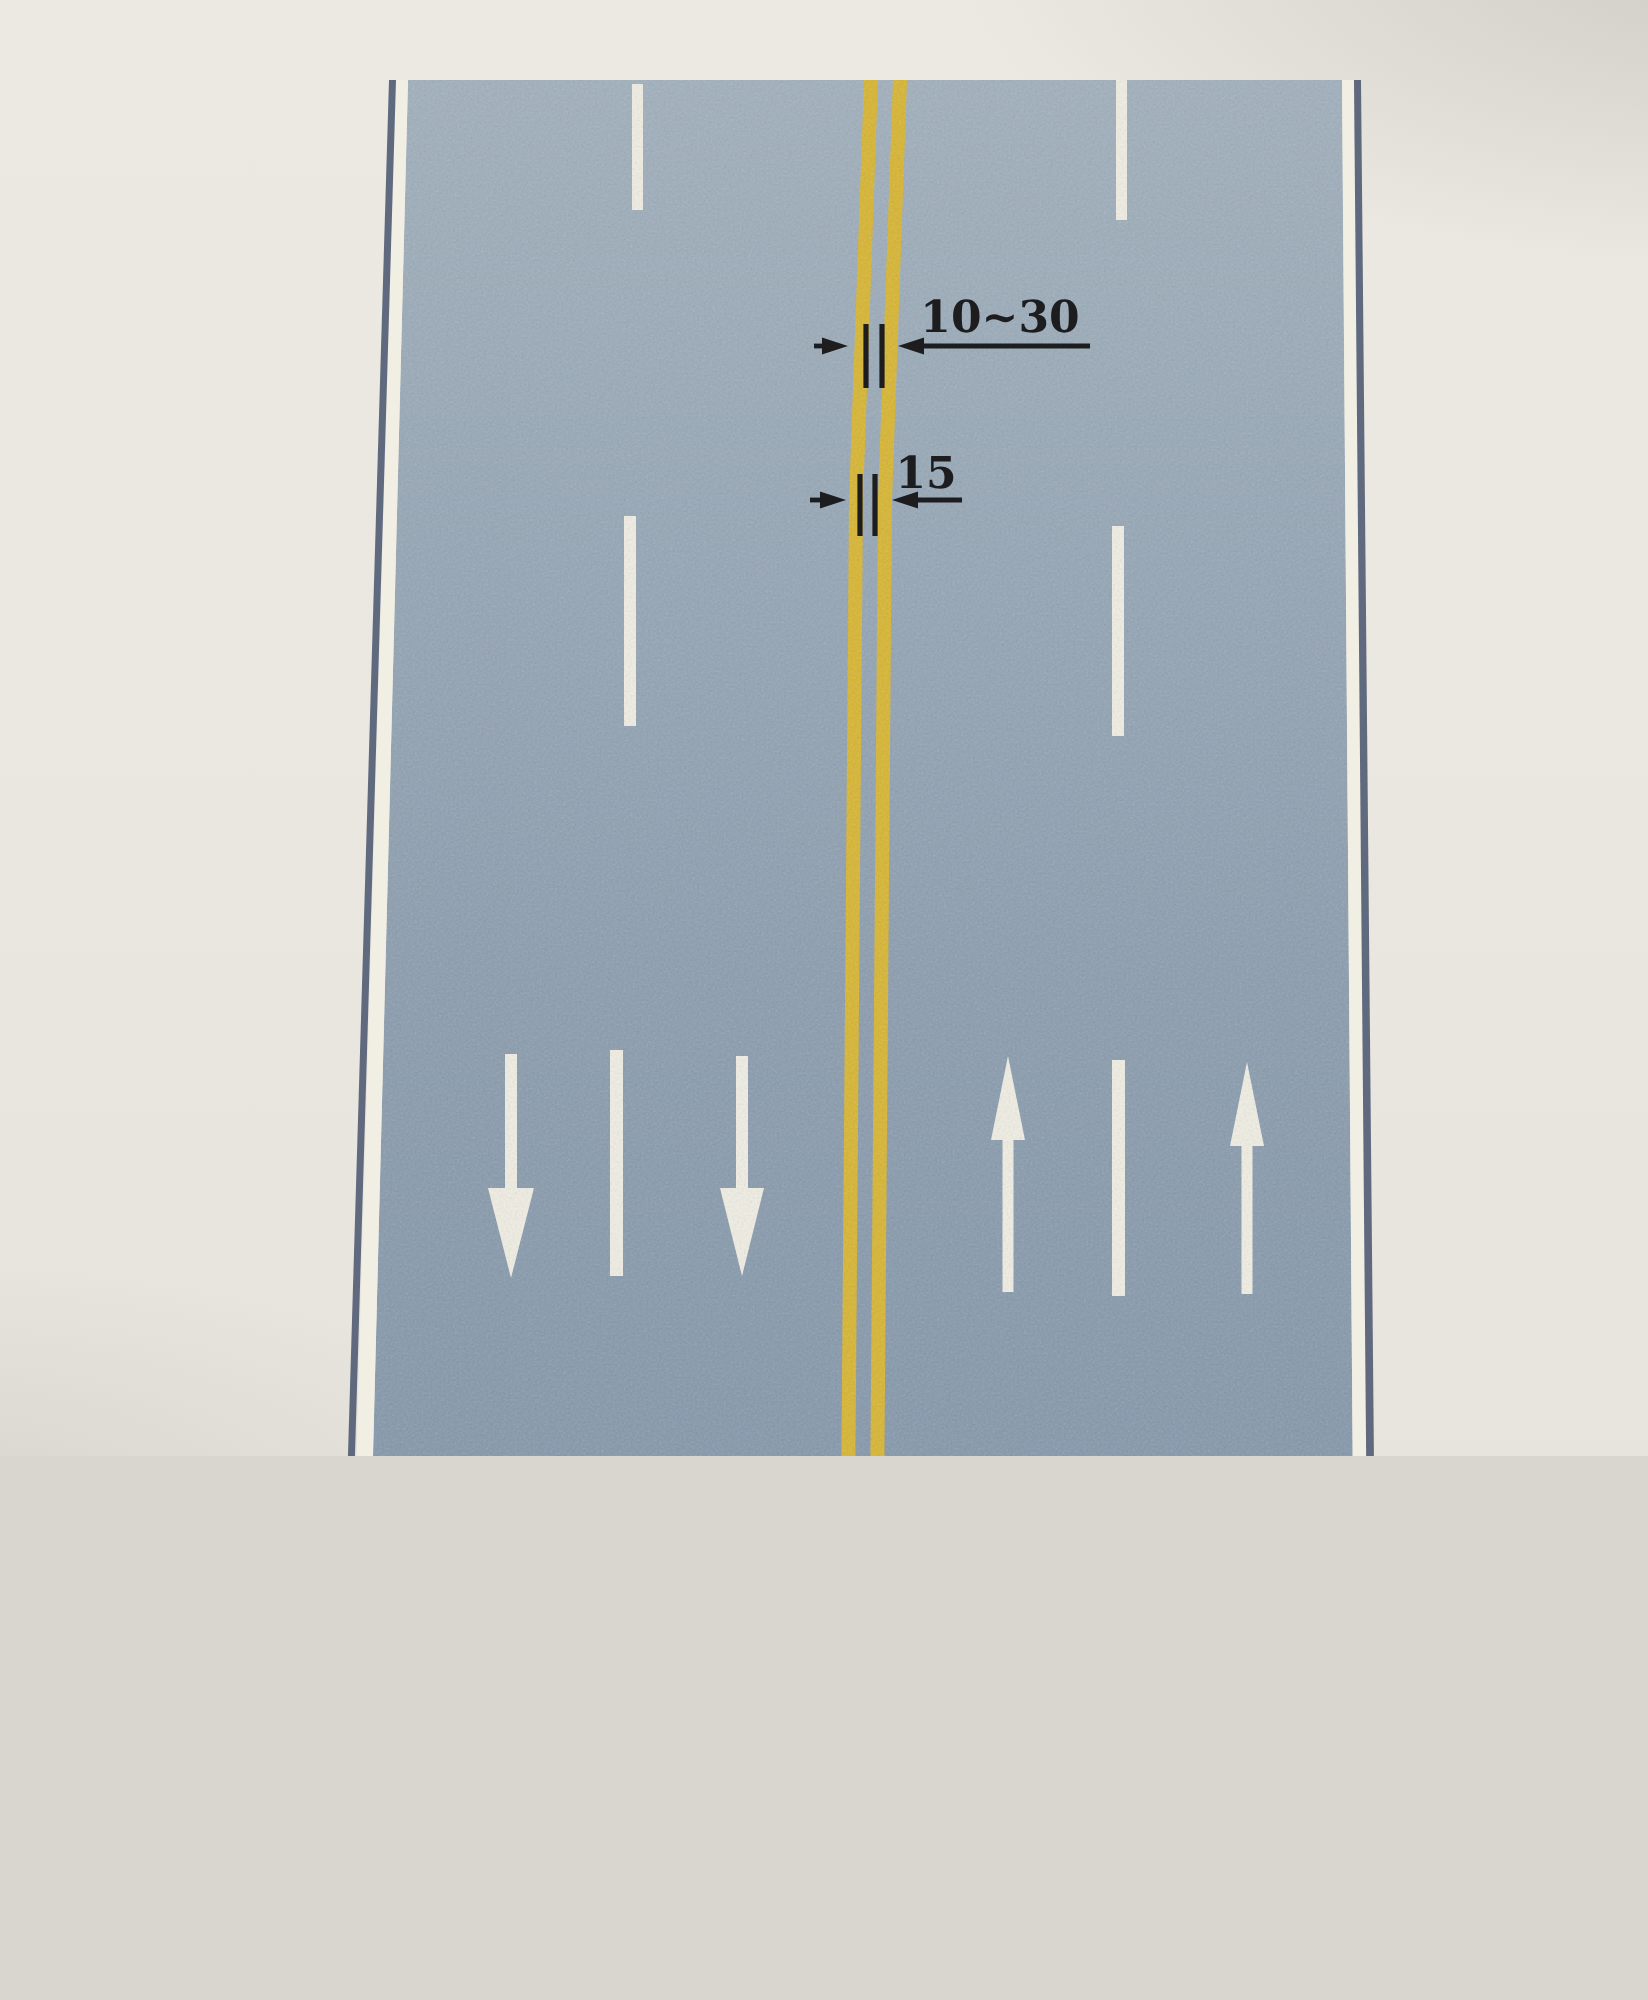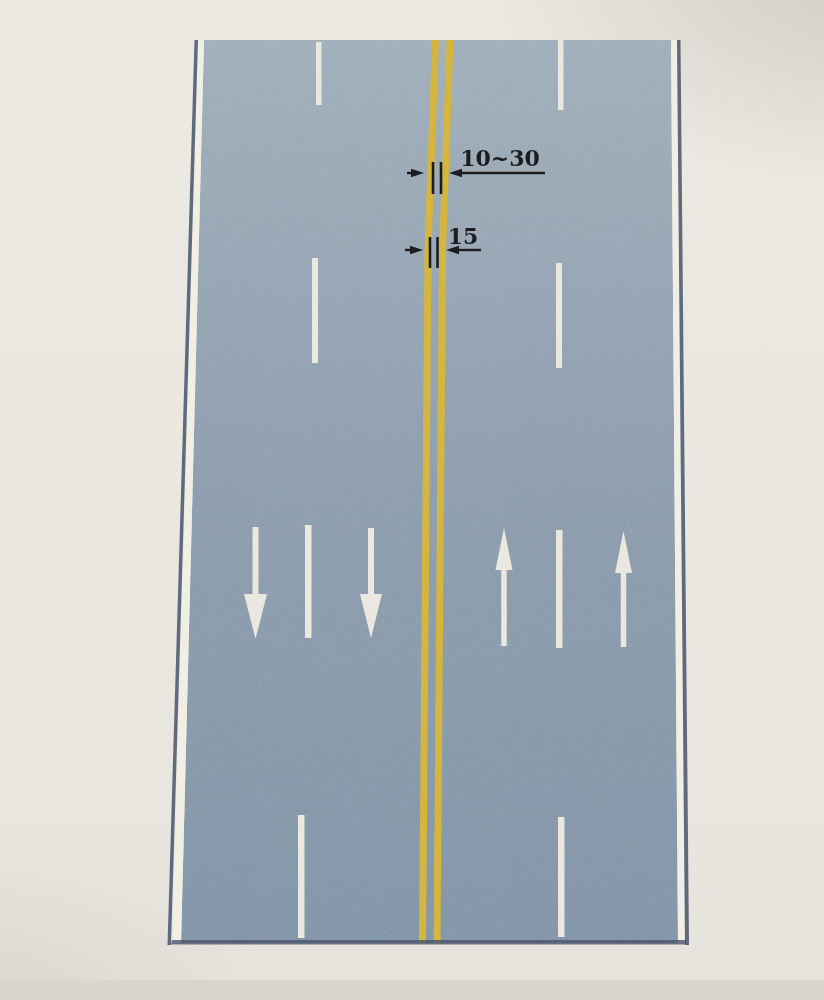--- a/index.html
+++ b/index.html
@@ -1,18 +1,18 @@
 <!DOCTYPE html>
 <html style="--bg: #eae7e0; --bg-top: #ece9e3; --bg-bottom: #e7e4dd; --road-top: #a0b0bd; --road-mid: #8a9cae; --road-bottom: #7e93a8; --caption: #2e2d2a;"><head>
 <meta charset="utf-8">
 <style>
   html,body{margin:0;padding:0;background:#d9d6cf;}
   #page{
     position:relative;
-    width:824px;height:980px;
+    width:824px;height:728px;
     overflow:hidden;
     background:
       radial-gradient(120% 55% at 108% -4%, rgba(156,153,146,.38), rgba(156,153,146,0) 42%),
       radial-gradient(90% 40% at -6% 104%, rgba(170,167,158,.25), rgba(170,167,158,0) 45%),
       linear-gradient(180deg, var(--bg-top,#ece9e3) 0%, var(--bg,#eae7e0) 55%, var(--bg-bottom,#e7e4dd) 100%);
     font-family:"Liberation Sans", sans-serif;
   }
   #diagram-svg{position:absolute;left:0;top:0;}
   .stopTop{stop-color:var(--road-top,#a0b0bd);}
   .stopMid{stop-color:var(--road-mid,#8a9cae);}

